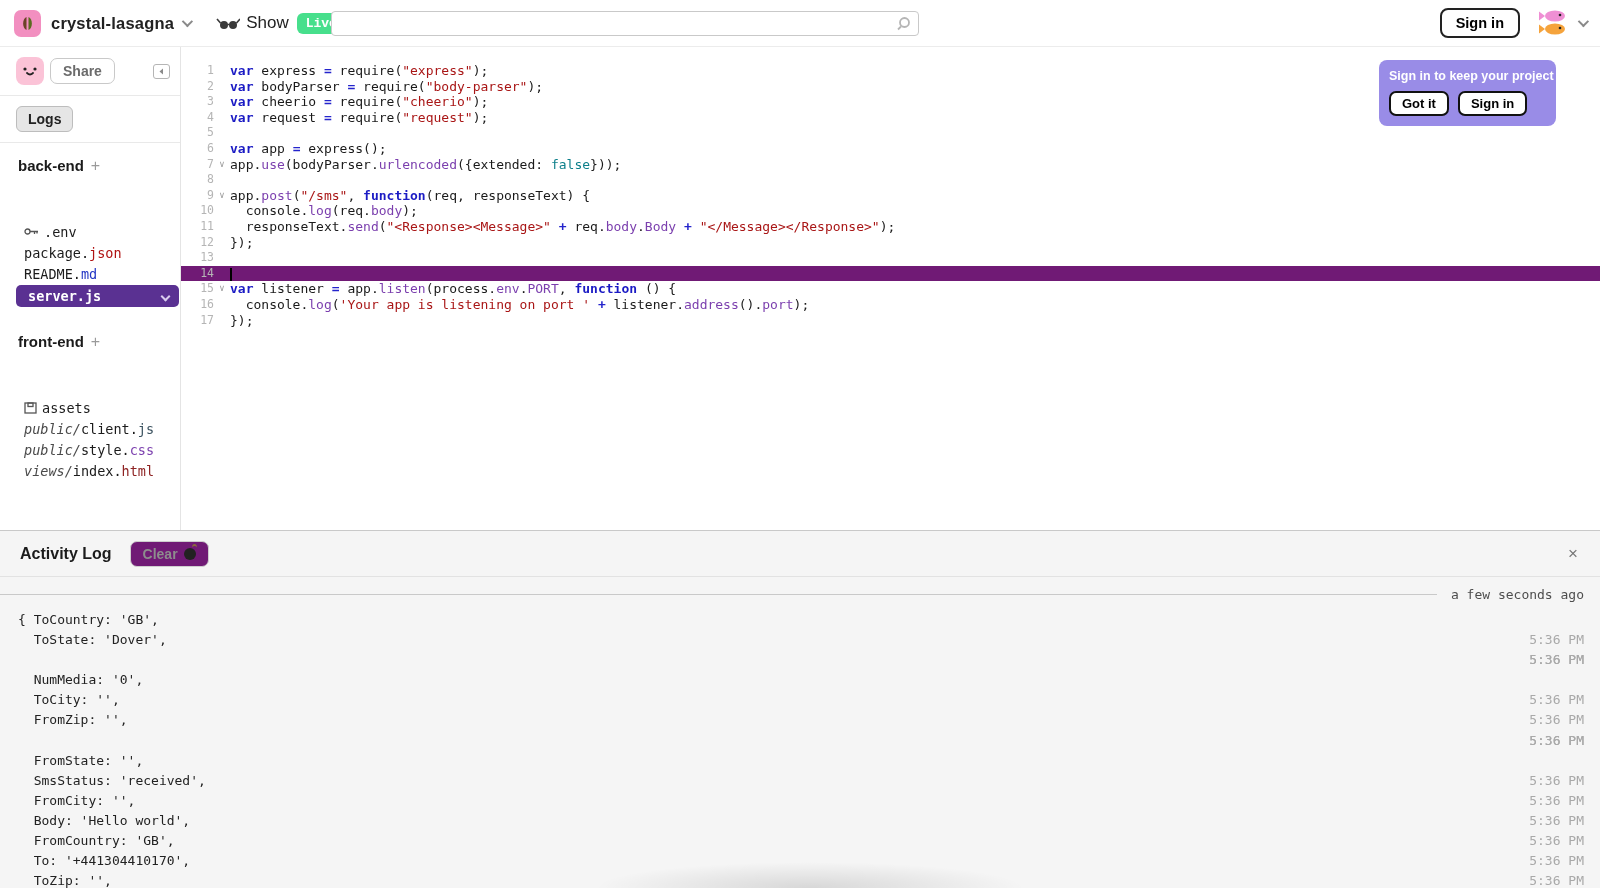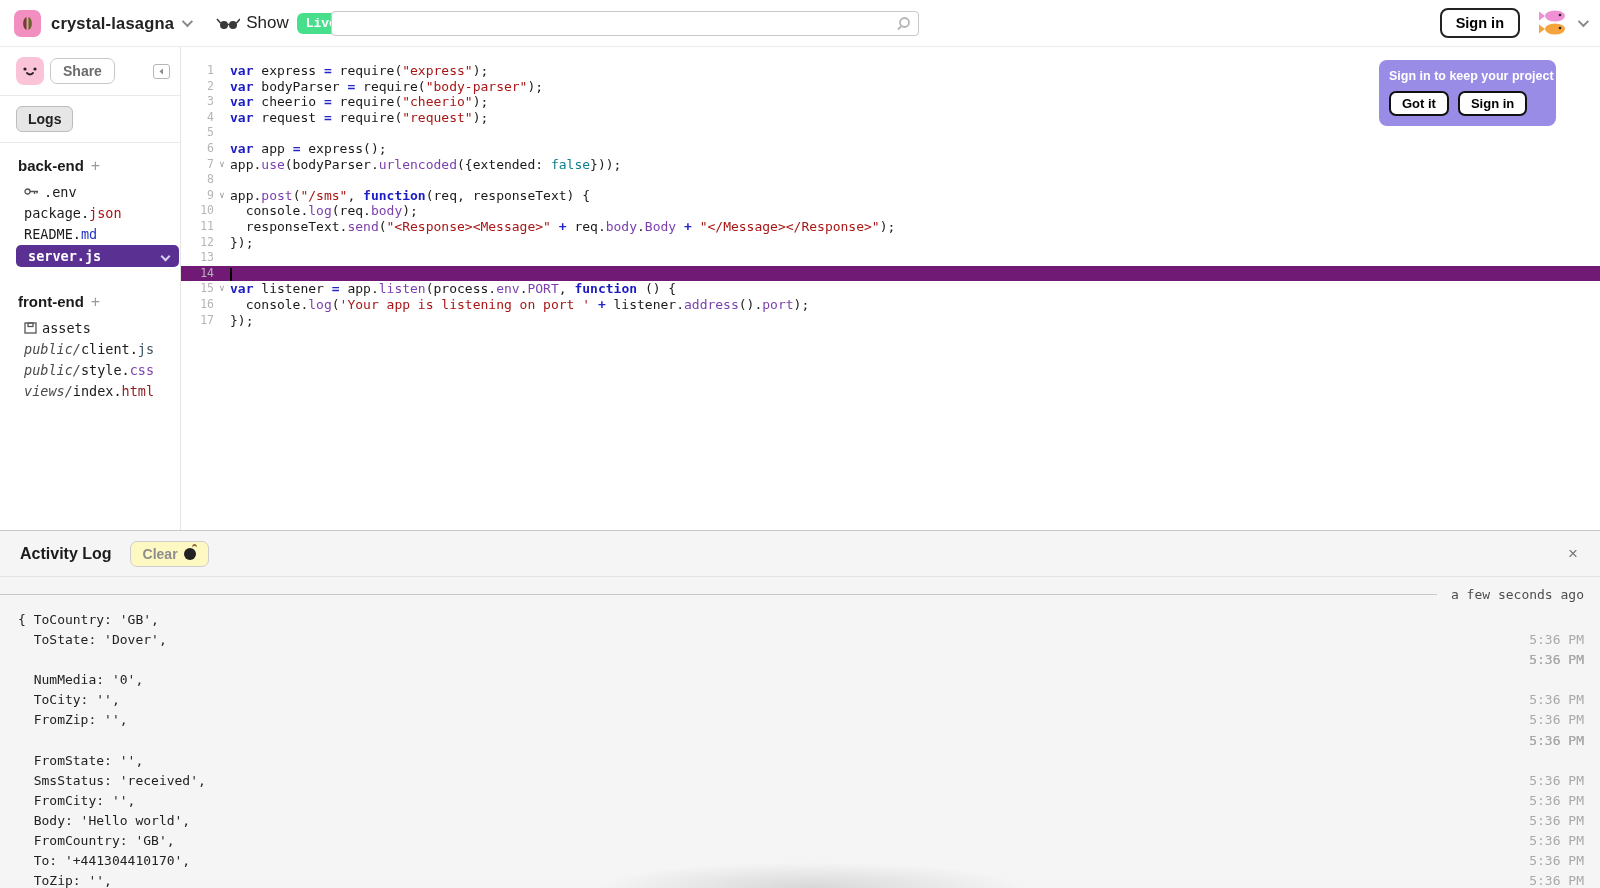--- a/index.html
+++ b/index.html
@@ -29,21 +29,21 @@
   .share-btn { border: 1px solid #c9c9c9; background: #fff; color: #6b6b6b; font-weight: bold; font-size: 14px; border-radius: 7px; padding: 4px 12px; font-family: inherit; }
   .collapse-btn { margin-left: auto; width: 17px; height: 15px; border: 1px solid #b5b5b5; border-radius: 3px; background: #fff; display: flex; align-items: center; justify-content: center; padding: 0; }
   .sb-divider { border-top: 1px solid #e9e9e9; }
   .logs-row { padding: 10px 16px; }
   .logs-btn { background: #e6e6e6; border: 1px solid #bdbdbd; border-radius: 6px; font-weight: bold; font-size: 14px; color: #222; padding: 4px 11px; font-family: inherit; }
   .tree { padding: 6px 0 0 0; }
   .tree-section { margin-bottom: 18px; }
   .tree-header { display: flex; align-items: baseline; padding: 8px 16px 6px 18px; }
   .tree-title { font-weight: bold; font-size: 15px; color: #1b1b1b; }
   .tree-plus { color: #9a9a9a; font-size: 16px; margin-left: 7px; }
-  .file-list { font-family: "DejaVu Sans Mono", monospace; font-size: 13.5px; }
+  .file-list { font-family: "DejaVu Sans Mono", monospace; font-size: 13.5px; margin-top: 40px; }
   .file-row { display: flex; align-items: center; padding: 2.5px 8px 2.5px 24px; color: #1b1b1b; cursor: pointer; white-space: nowrap; }
   .file-row .ficon { margin-right: 5px; display: inline-flex; }
   .file-row.selected { background: #5a3192; color: #fff; font-weight: bold; border-radius: 5px; margin: 1px 1px 1px 16px; padding: 3px 10px 3px 12px; }
   .file-row.selected .fchev { margin-left: auto; width: 7px; height: 7px; border-right: 2px solid #d9cdee; border-bottom: 2px solid #d9cdee; transform: rotate(45deg); }
   .fp-dir { font-style: italic; color: #4a4a4a; }
   .fp-plain { color: #1b1b1b; }
   .selected .fp-plain, .selected .fp-dir { color: #fff; }
   .fp-json { color: #b01212; }
   .fp-md { color: #2336c4; }
   .fp-js2 { color: #39505e; }
@@ -68,21 +68,21 @@
   
   .signin-tip { position: absolute; top: 13px; right: 44px; width: 177px; background: #998ce7; border-radius: 8px; padding: 9px 10px 10px 10px; }
   .signin-tip .tip-title { color: #fff; font-weight: bold; font-size: 12.5px; white-space: nowrap; }
   .tip-btns { display: flex; gap: 9px; margin-top: 8px; }
   .tip-btn { background: #fff; border: 2px solid #111; border-radius: 7px; font-weight: bold; font-size: 13px; padding: 3px 11px; font-family: inherit; cursor: pointer; }
 
   
   .activity { height: 358px; background: #f5f5f5; border-top: 1px solid #c9c9c9; position: relative; overflow: hidden; }
   .act-header { display: flex; align-items: center; padding: 10px 20px 9px 20px; }
   .act-title { font-weight: bold; font-size: 16px; color: #1b1b1b; }
-  .clear-btn { margin-left: 18px; background: #fef9c3; border: 1px solid #cecece; border-radius: 7px; color: #8d8d8d; font-weight: bold; font-size: 14px; padding: 4px 12px; display: flex; align-items: center; gap: 6px; font-family: inherit; }
+  .clear-btn { margin-left: 18px; background: #701a75; border: 1px solid #cecece; border-radius: 7px; color: #8d8d8d; font-weight: bold; font-size: 14px; padding: 4px 12px; display: flex; align-items: center; gap: 6px; font-family: inherit; }
   .bomb { width: 12px; height: 12px; background: #222; border-radius: 50%; position: relative; display: inline-block; }
   .bomb:after { content: ""; position: absolute; top: -4px; left: 8px; width: 5px; height: 5px; border-top: 2px solid #8a6d3b; border-radius: 50%; }
   .act-close { position: absolute; right: 16px; top: 12px; color: #777; font-size: 17px; background: none; border: none; cursor: pointer; }
   .act-divider { border-top: 1px solid #e2e2e2; }
   .ago-row { display: flex; align-items: center; margin-top: 10px; font-family: "DejaVu Sans Mono", monospace; font-size: 13px; color: #4e4e4e; }
   .ago-line { flex: 1; border-top: 1px solid #c9c9c9; }
   .ago-text { margin: 0 16px 0 14px; }
   .log-rows { margin-top: 8px; }
   .log-row { display: flex; font-family: "DejaVu Sans Mono", monospace; font-size: 13px; height: 20.1px; line-height: 20.1px; flex-direction: column; }
   .log-text { white-space: pre; color: #222; padding-left: 18px; }

